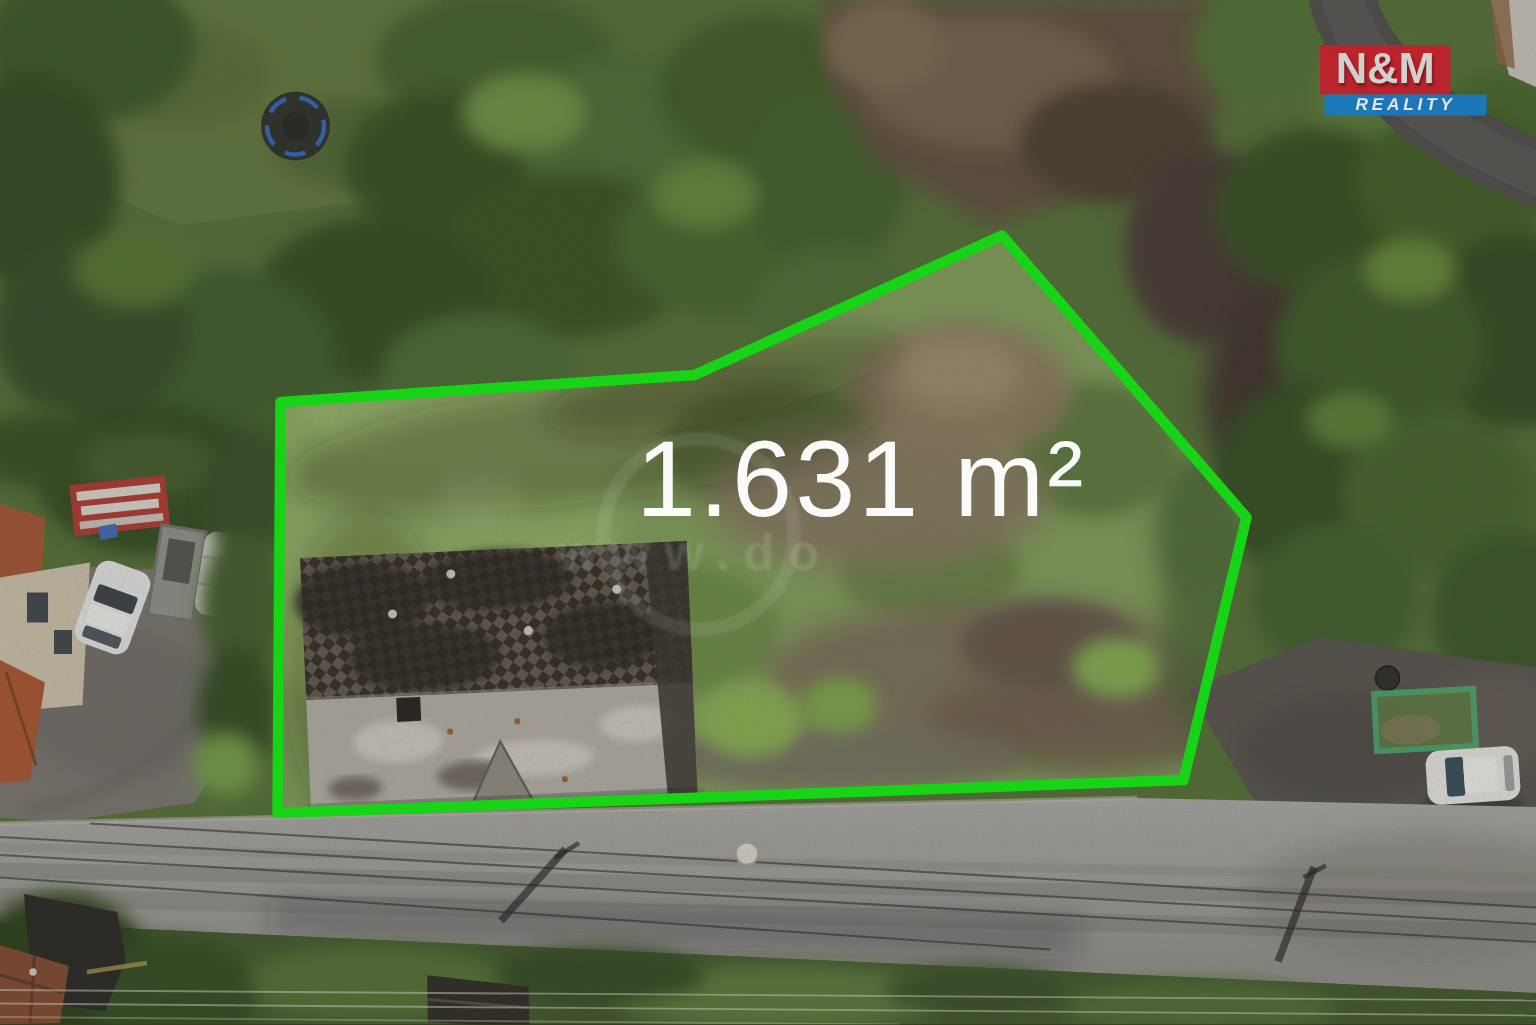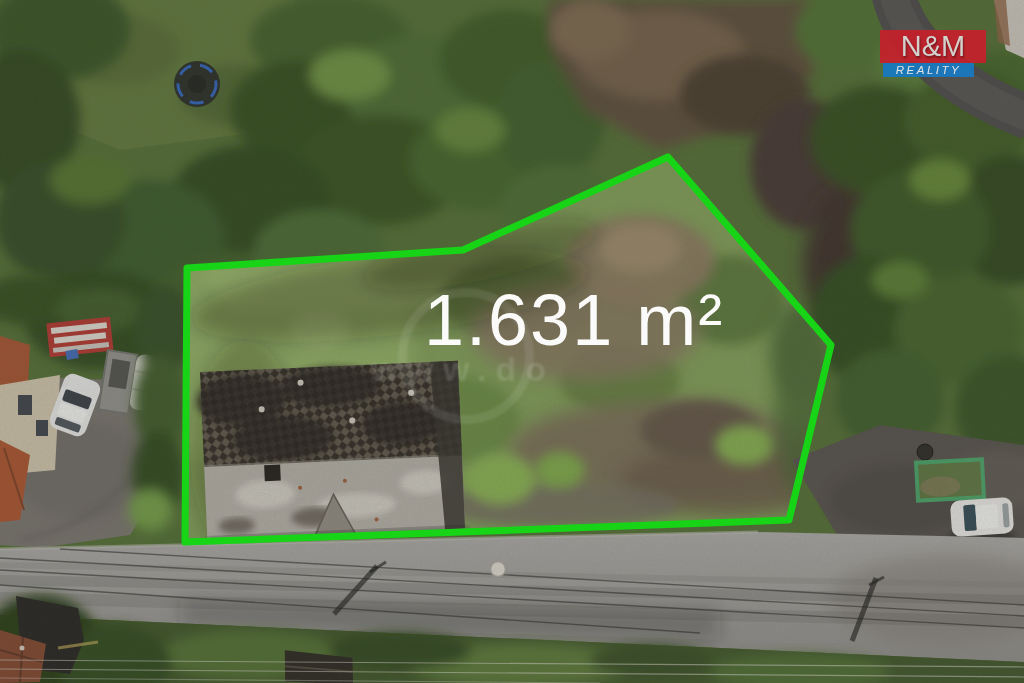--- a/index.html
+++ b/index.html
@@ -21,29 +21,29 @@
     white-space:nowrap;pointer-events:none;
   }
   .area-label{
     position:absolute;left:424px;top:284px;
     font-size:72px;font-weight:400;line-height:1;
     letter-spacing:2px;color:rgba(255,255,255,0.97);
     white-space:nowrap;
   }
   .logo{position:absolute;left:880px;top:30px;opacity:0.92;}
   .logo-top{
-    width:106px;height:33px;background:var(--logo-red,#c5202b);
+    width:87px;height:33px;background:var(--logo-red,#c5202b);
     display:flex;align-items:center;justify-content:center;
-    font-size:29px;font-weight:400;color:#dedcd8;
+    font-size:29px;font-weight:700;color:#dedcd8;
     text-shadow:1px 2px 2px rgba(60,10,10,0.55);
   }
   .logo-bottom{
-    width:91px;height:14px;margin-left:3px;background:var(--logo-blue,#187ac2);
+    width:108px;height:14px;margin-left:3px;background:var(--logo-blue,#187ac2);
     display:flex;align-items:center;justify-content:center;
-    font-size:11.5px;font-weight:400;font-style:italic;
+    font-size:11.5px;font-weight:700;font-style:italic;
     letter-spacing:2.5px;color:#eef0f2;
   }
   .boundary{stroke:var(--boundary-color,#17d417);}
 </style>
 </head>
 <body>
 
 <div class="stage">
 
 <svg width="1024" height="683" viewBox="0 0 1024 683">

